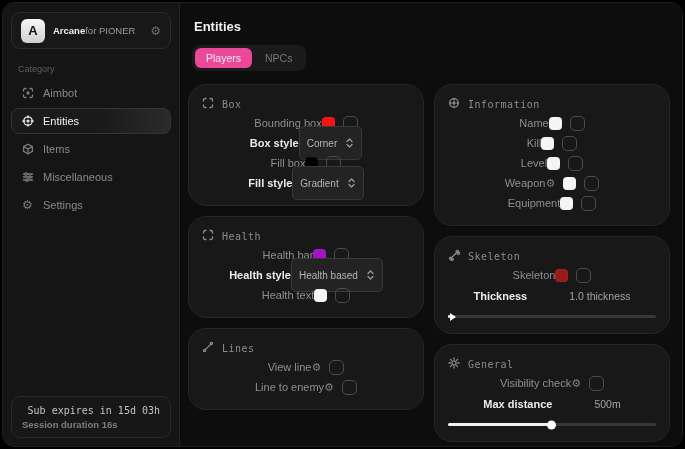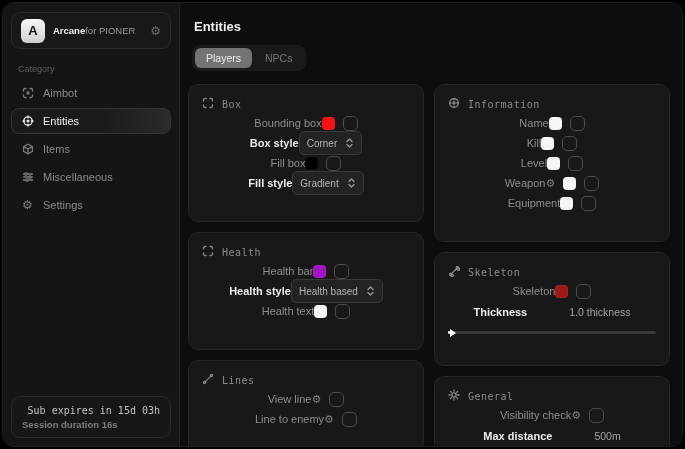--- a/index.html
+++ b/index.html
@@ -33,40 +33,40 @@
   .sub-line1 { font-family:"DejaVu Sans Mono",monospace; font-size:10px; color:#c3c3c3;text-align:right; }
   .sub-line2 { margin-top:3px; font-size:9.5px; font-weight:600; color:#7e7e7e; }
 
   
   .main { flex:1; padding:16px 12px 10px 8px; background:#0d0d0d; overflow:hidden; }
   .page-title { margin-left:6px; font-size:13px; font-weight:700; color:#f2f2f2; }
   .tabs { margin:11px 0 0 4px; display:inline-flex; background:#1a1a1a; border-radius:8px;
     padding:3px; gap:2px; }
   .tab { border:none; background:transparent; padding:4px 11px; font-size:10.5px; color:#787878;
     border-radius:6px; cursor:pointer; font-family:inherit; }
-  .tab.active { background:#737373; color:#efefef; }
+  .tab.active { background:#ec4899; color:#efefef; }
   .grid { margin-top:13px; display:flex; gap:10px; align-items:flex-start; }
   .col { flex:1; display:flex; flex-direction:column; gap:10px; }
 
-  .panel { background:#181818; border:1px solid #262626; border-radius:10px;
-    padding:10px 13px 28px; }
+  .panel { background:#181818; border:1px solid #262626; border-radius:18px;
+    padding:10px 13px 12px; }
   .panel-header { display:flex; align-items:center; gap:8px; height:18px;
     font-family:"DejaVu Sans Mono",monospace; font-size:10px; letter-spacing:0.5px; color:#8c8c8c; }
   .panel-header svg { stroke:#8c8c8c; }
   .row { height:20px; display:flex; align-items:center; justify-content:center; }
   .row.tall { height:21px;gap:42px; }
   .lbl { font-size:11px; color:#8f8f8f; }
   .lbl.bold { color:#ececec; font-weight:600; }
   .ctrl { display:flex; align-items:center; gap:8px; }
   .swatch { width:13px; height:13px; border-radius:4px; cursor:pointer;
     box-shadow:inset 0 0 0 1px rgba(255,255,255,0.04); }
   .checkbox { width:15px; height:15px; border:1.5px solid #4c4c4c; border-radius:5px;
     background:transparent; cursor:pointer; }
   .mini-gear { color:#7f7f7f; font-size:11px; line-height:1; cursor:pointer; }
-  .dropdown { display:flex; align-items:center; gap:8px; height:24px; padding:0 7px;
+  .dropdown { display:flex; align-items:center; gap:8px; height:34px; padding:0 7px;
     background:#232323; border:1px solid #383838; border-radius:5px; cursor:pointer;
     font-family:inherit; }
   .dd-val { font-size:10px; color:#b5b5b5; }
   .dd-icon { stroke:#9a9a9a; }
   .val { font-size:10.5px; color:#a3a3a3; }
   .slider { margin-top:6px; height:9px; display:flex; align-items:center; cursor:pointer; }
   .slider-track { width:100%; height:3px; background:#383838; border-radius:2px; position:relative; }
   .slider-fill { height:100%; background:#f0f0f0; border-radius:2px; position:relative; }
   .thumb-circle { position:absolute; right:-4px; top:50%; transform:translateY(-50%);
     width:9px; height:9px; border-radius:50%; background:#fff; }

